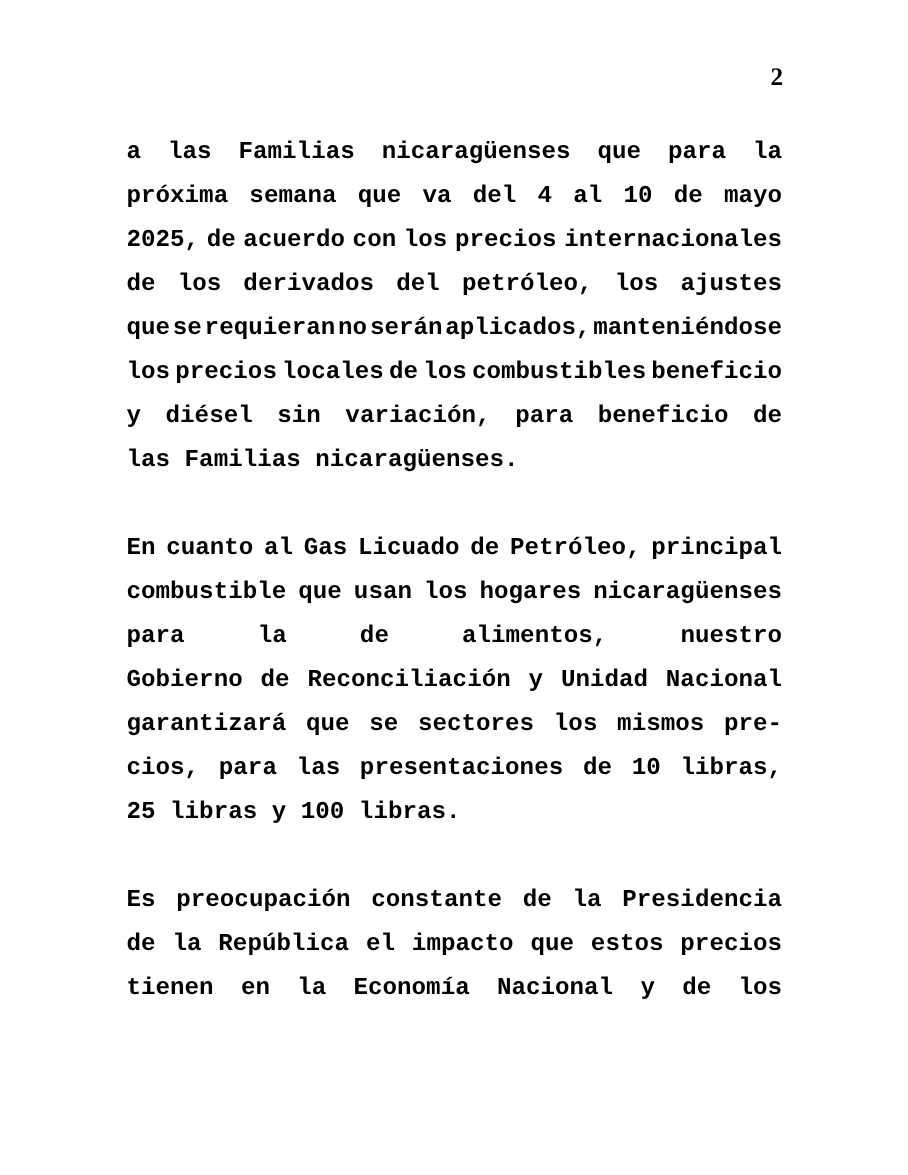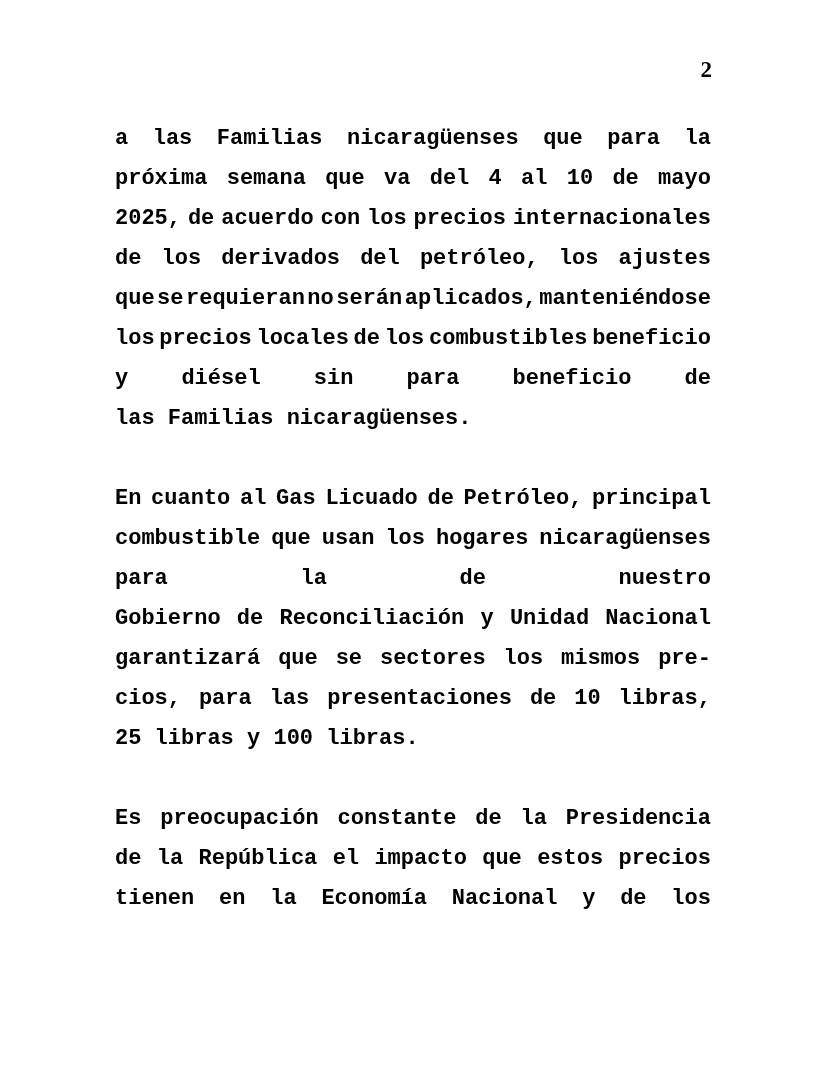--- a/index.html
+++ b/index.html
@@ -117,20 +117,21 @@
           <span>locales</span>
           <span>de</span>
           <span>los</span>
           <span>combustibles</span>
           <span>beneficio</span>
         </div>
         <div class="line just">
           <span>y</span>
           <span>diésel</span>
           <span>sin</span>
+          <span>variación,</span>
           <span>para</span>
           <span>beneficio</span>
           <span>de</span>
         </div>
         <div class="line">las Familias nicaragüenses.</div>
       </div>
       <div class="paragraph">
         <div class="line just">
           <span>En</span>
           <span>cuanto</span>
@@ -146,20 +147,21 @@
           <span>que</span>
           <span>usan</span>
           <span>los</span>
           <span>hogares</span>
           <span>nicaragüenses</span>
         </div>
         <div class="line just">
           <span>para</span>
           <span>la</span>
           <span>de</span>
+          <span>alimentos,</span>
           <span>nuestro</span>
         </div>
         <div class="line just">
           <span>Gobierno</span>
           <span>de</span>
           <span>Reconciliación</span>
           <span>y</span>
           <span>Unidad</span>
           <span>Nacional</span>
         </div>

